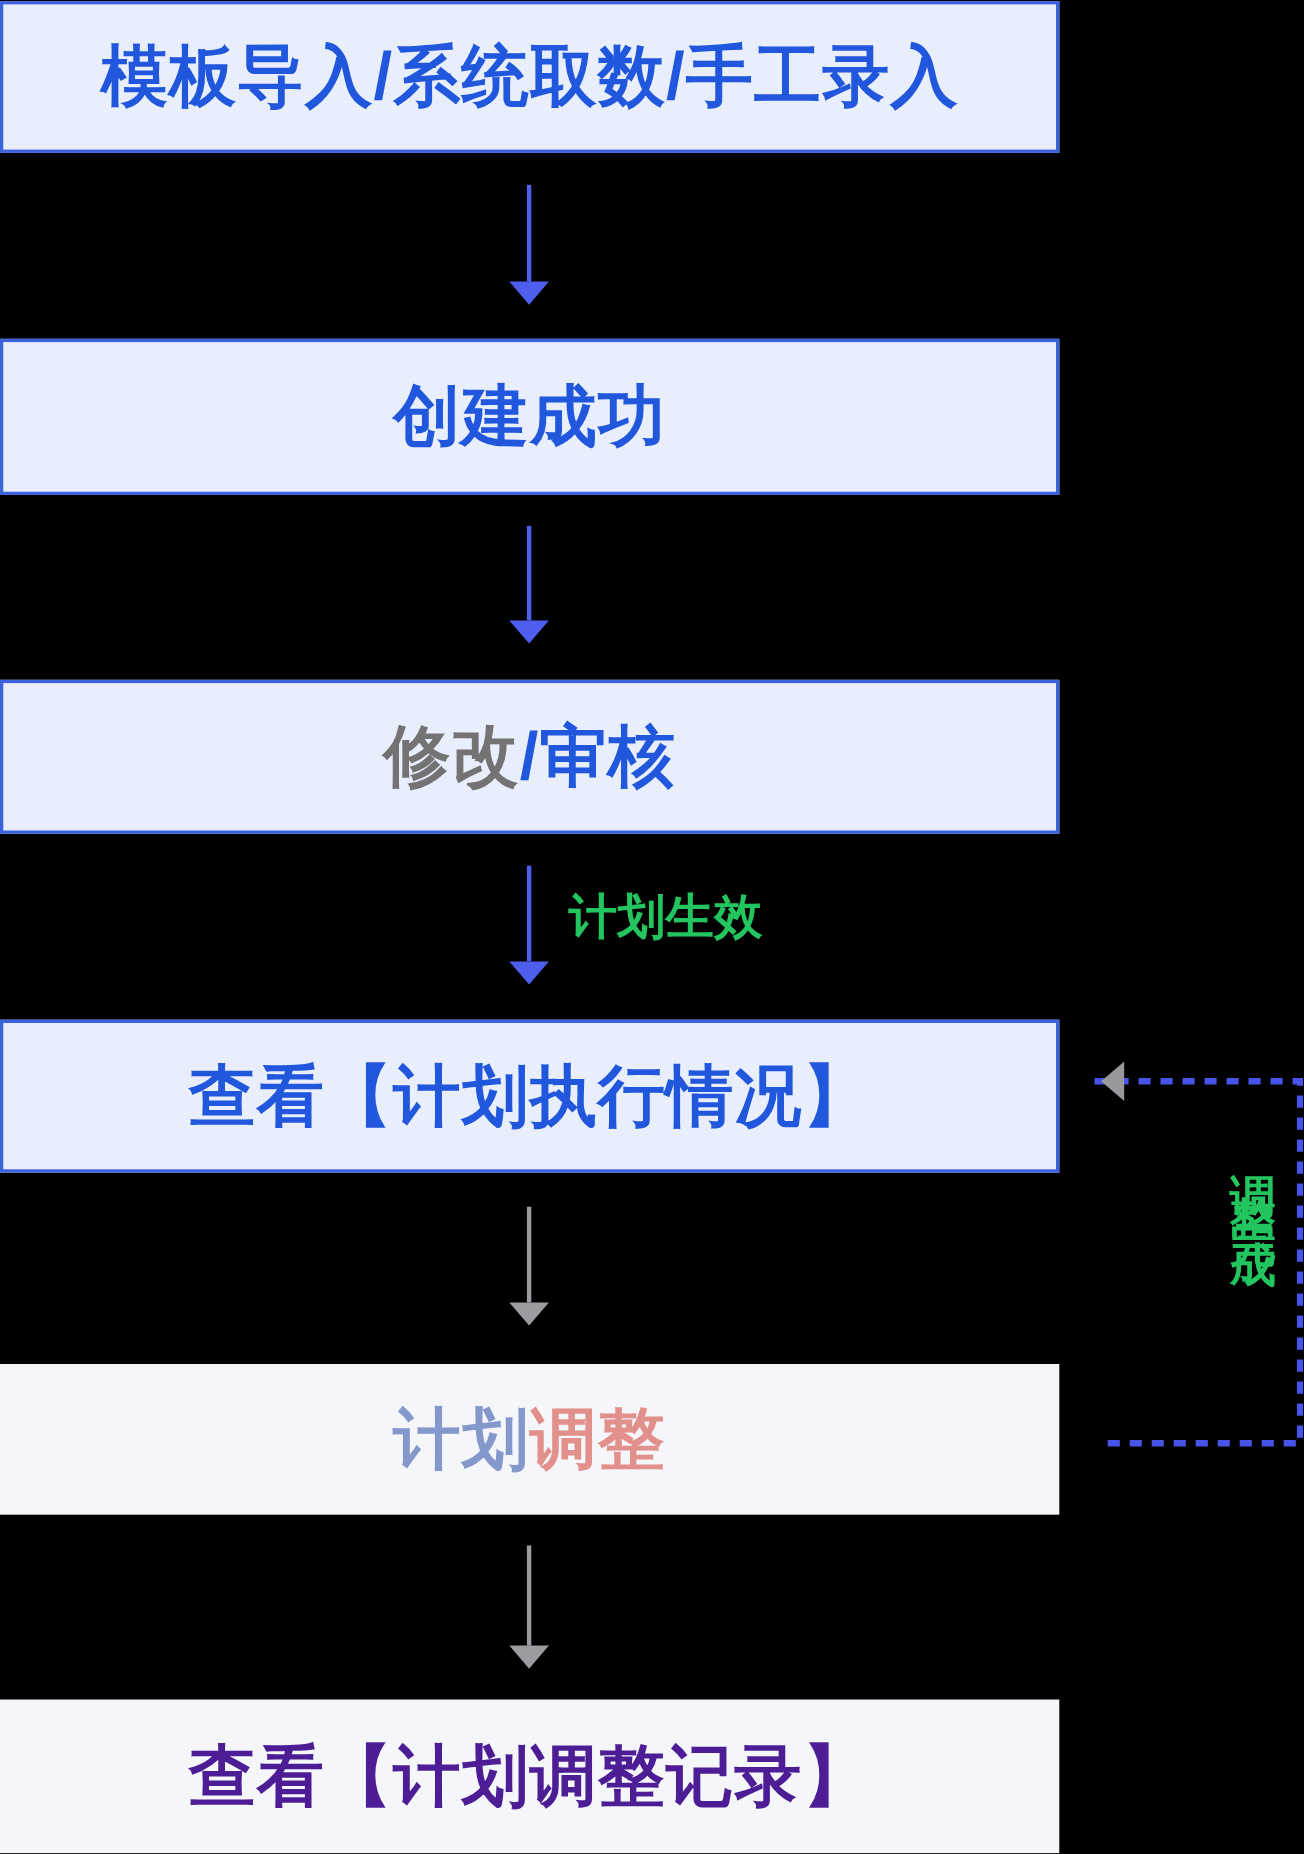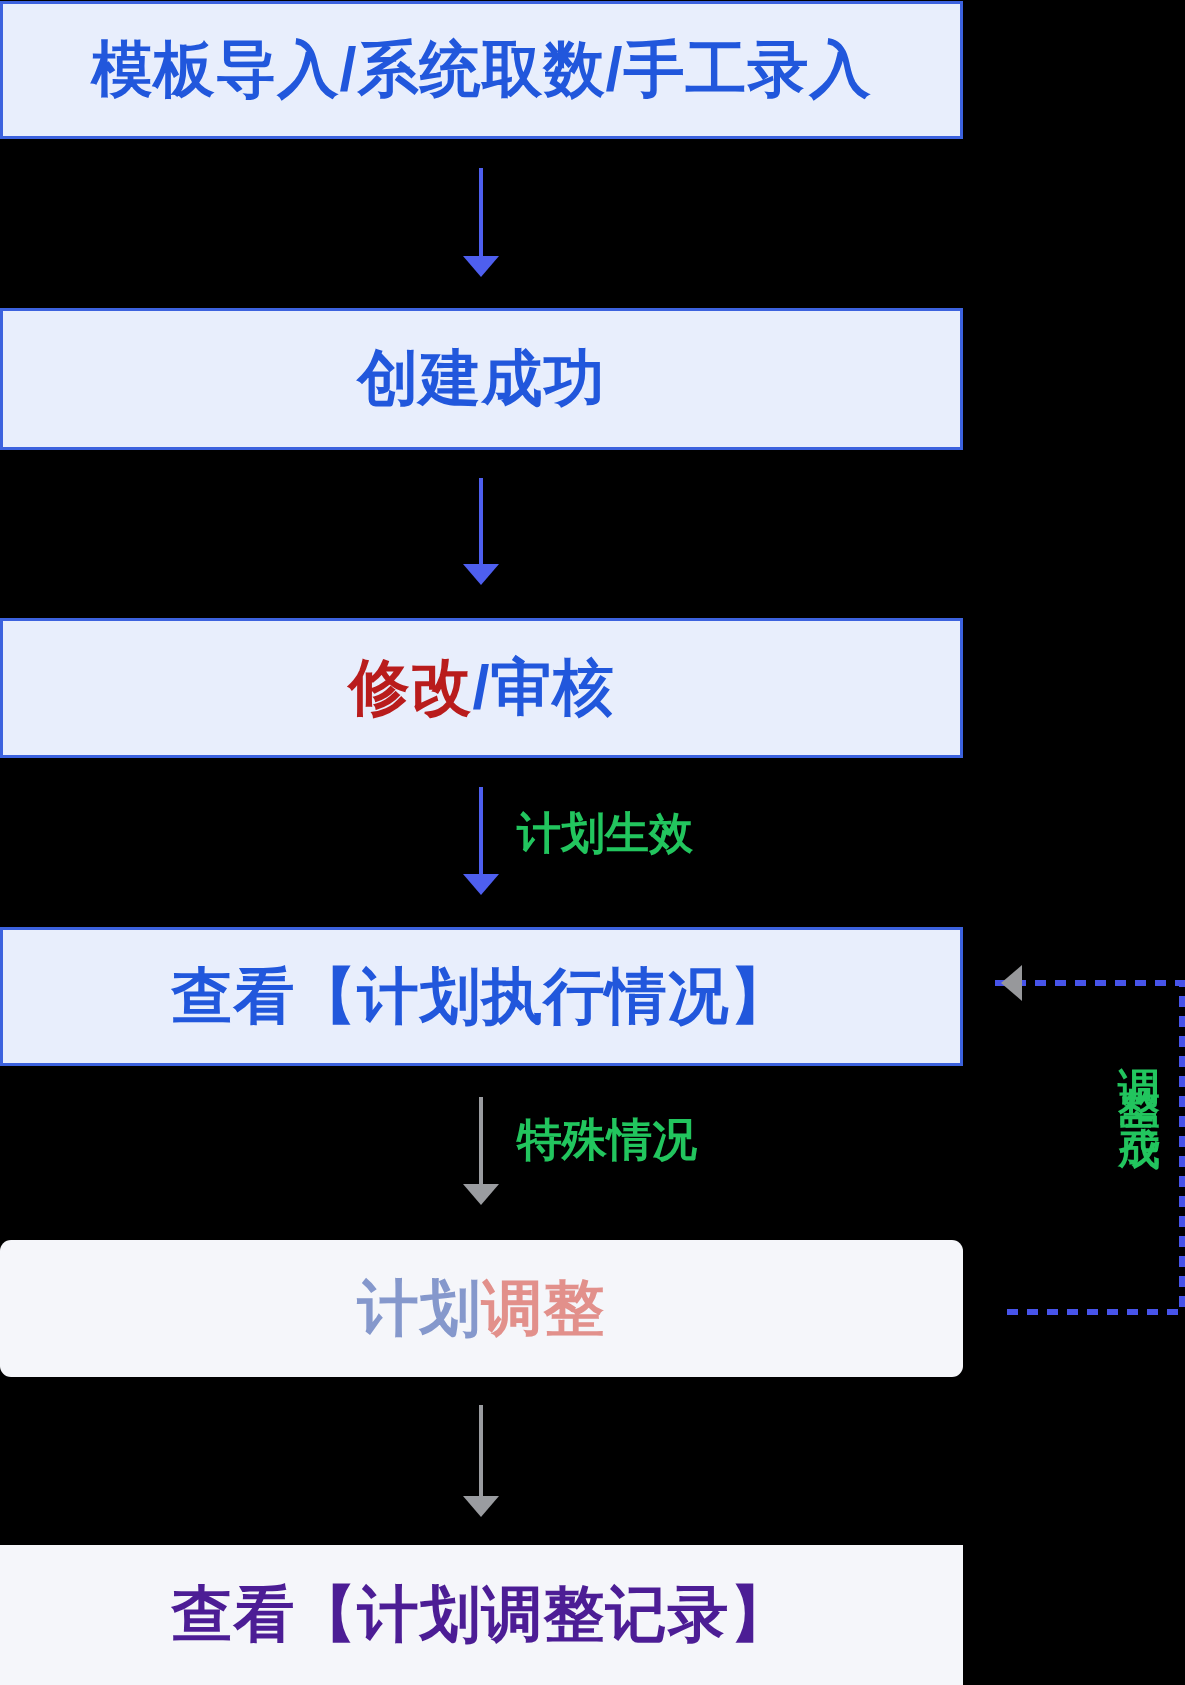--- a/index.html
+++ b/index.html
@@ -8,21 +8,21 @@
     overflow:hidden;font-family:"Liberation Sans",sans-serif;
   }
   .box{
     position:absolute;left:0;width:963px;box-sizing:border-box;
     display:flex;align-items:center;justify-content:center;
     font-size:61px;font-weight:bold;letter-spacing:1px;
   }
   .box.bordered{background:#E8EEFC;border:3px solid #3C62DE;}
   .box.muted{background:#F5F6FA;border:none;}
   .c-blue{color:#2157DC;}
-  .c-red{color:#b91c1c;}
+  .c-red{color:#737373;}
   .c-peri{color:#8598CC;}
   .c-salmon{color:#E2908B;text-align:right;}
   .c-mutedperi{color:#4c1d95;}
   .arrow{position:absolute;left:463px;width:36px;}
   .arrow .shaft{width:4px;margin:0 auto;}
   .arrow .head{width:0;height:0;border-left:18px solid transparent;border-right:18px solid transparent;border-top-width:21px;border-top-style:solid;}
   .arrow.blue .shaft{background:#4E5FEF;}
   .arrow.blue .head{border-top-color:#4E5FEF;}
   .arrow.gray .shaft{background:#9A9CA0;}
   .arrow.gray .head{border-top-color:#9A9CA0;}
@@ -72,23 +72,22 @@
   <div class="edge-label l1">计划生效</div>
 
   <div class="box bordered" style="top:927px;height:139px;">
     <span class="c-blue">查看【计划执行情况】</span>
   </div>
 
   <div class="arrow gray" style="top:1097px;">
     <div class="shaft" style="height:87px;"></div>
     <div class="head"></div>
   </div>
-  <div class="edge-label l2">特殊情况</div>
 
-  <div class="box muted" style="top:1240px;height:137px;border-radius:11px;">
+  <div class="box muted" style="top:1240px;height:137px;">
     <span class="c-peri">计划</span>
       <span class="c-salmon">调整</span>
   </div>
 
   <div class="arrow gray" style="top:1405px;">
     <div class="shaft" style="height:91px;"></div>
     <div class="head"></div>
   </div>
 
   <div class="box muted" style="top:1545px;height:140px;">

